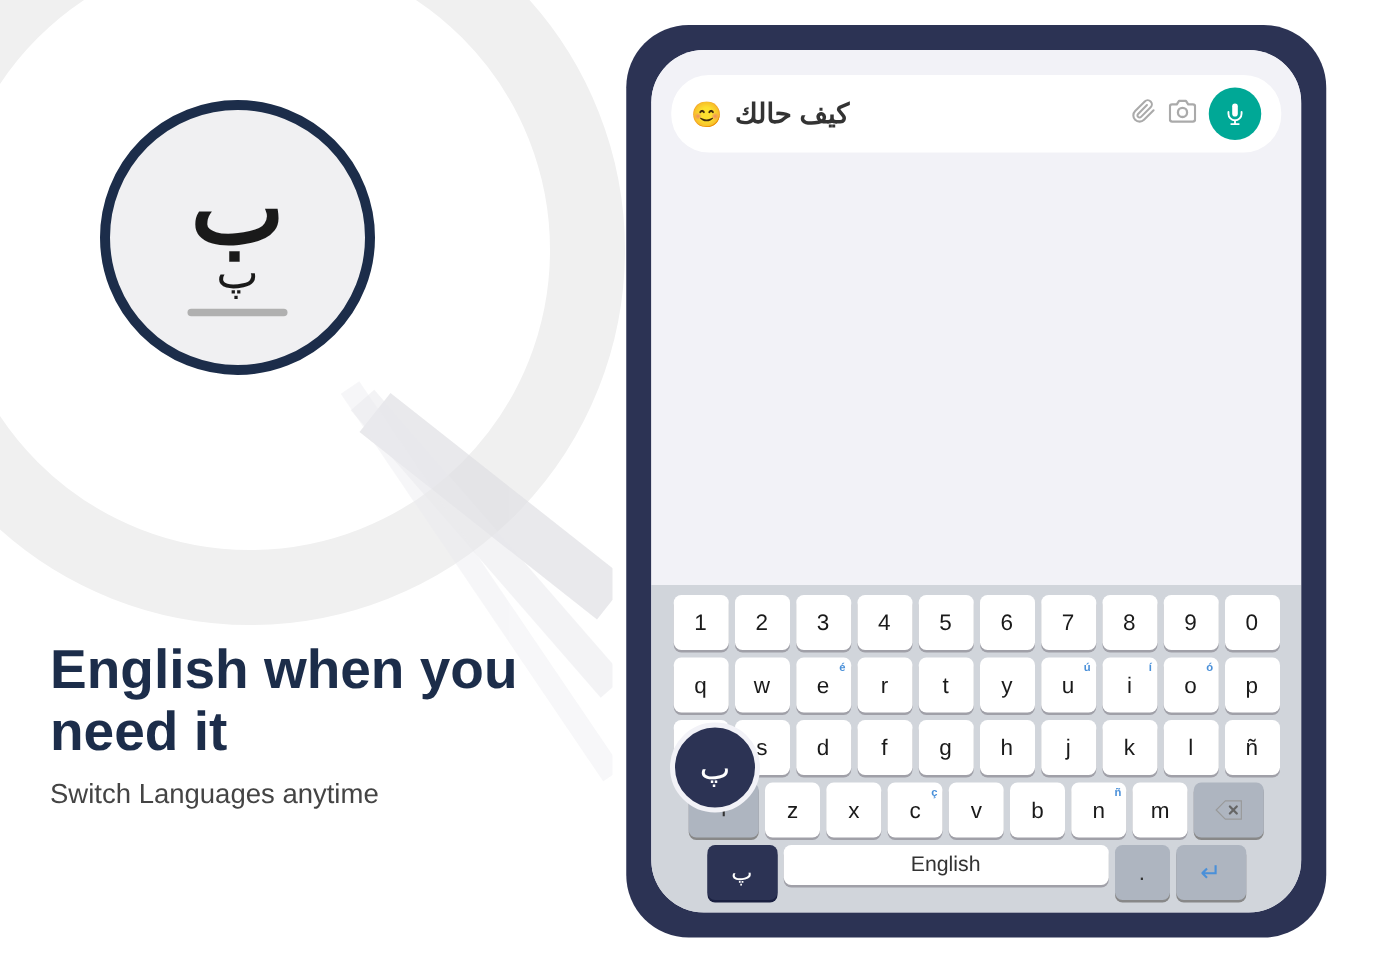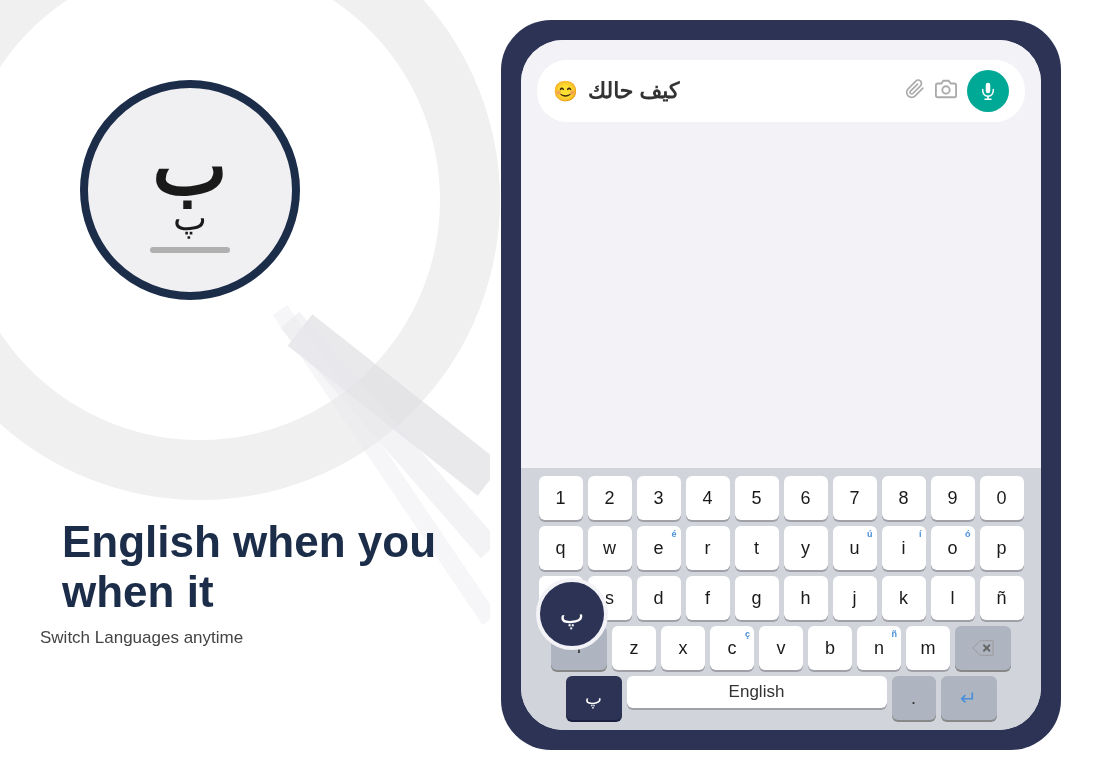--- a/index.html
+++ b/index.html
@@ -73,25 +73,24 @@
       left: 40px;
       z-index: 4;
     }
 
     .headline {
       font-size: 44px;
       font-weight: 800;
       color: #1c2d4a;
       line-height: 1.15;
       max-width: 380px;
-      margin-left: 22px;
     }
 
     .subheadline {
-      font-size: 17px;
+      font-size: 22px;
       color: #444;
       margin-top: 10px;
       font-weight: 400;
     }
 
     
     .phone-mockup {
       position: absolute;
       right: 40px;
       top: 20px;
@@ -330,21 +329,21 @@
   <div class="arabic-circle">
     <span class="arabic-letter-big">ب</span>
     <span class="arabic-letter-small">پ</span>
     <div class="circle-underline"></div>
   </div>
 </div>
 
 <div class="text-content">
   <div class="headline">
     <span>English when you</span><br>
-    <span>when it</span>
+    <span>need it</span>
   </div>
   <div class="subheadline">Switch Languages anytime</div>
 </div>
 
 <div class="phone-mockup">
   <div class="phone-screen">
 
     <div class="phone-top">
 
       <div class="search-bar">

